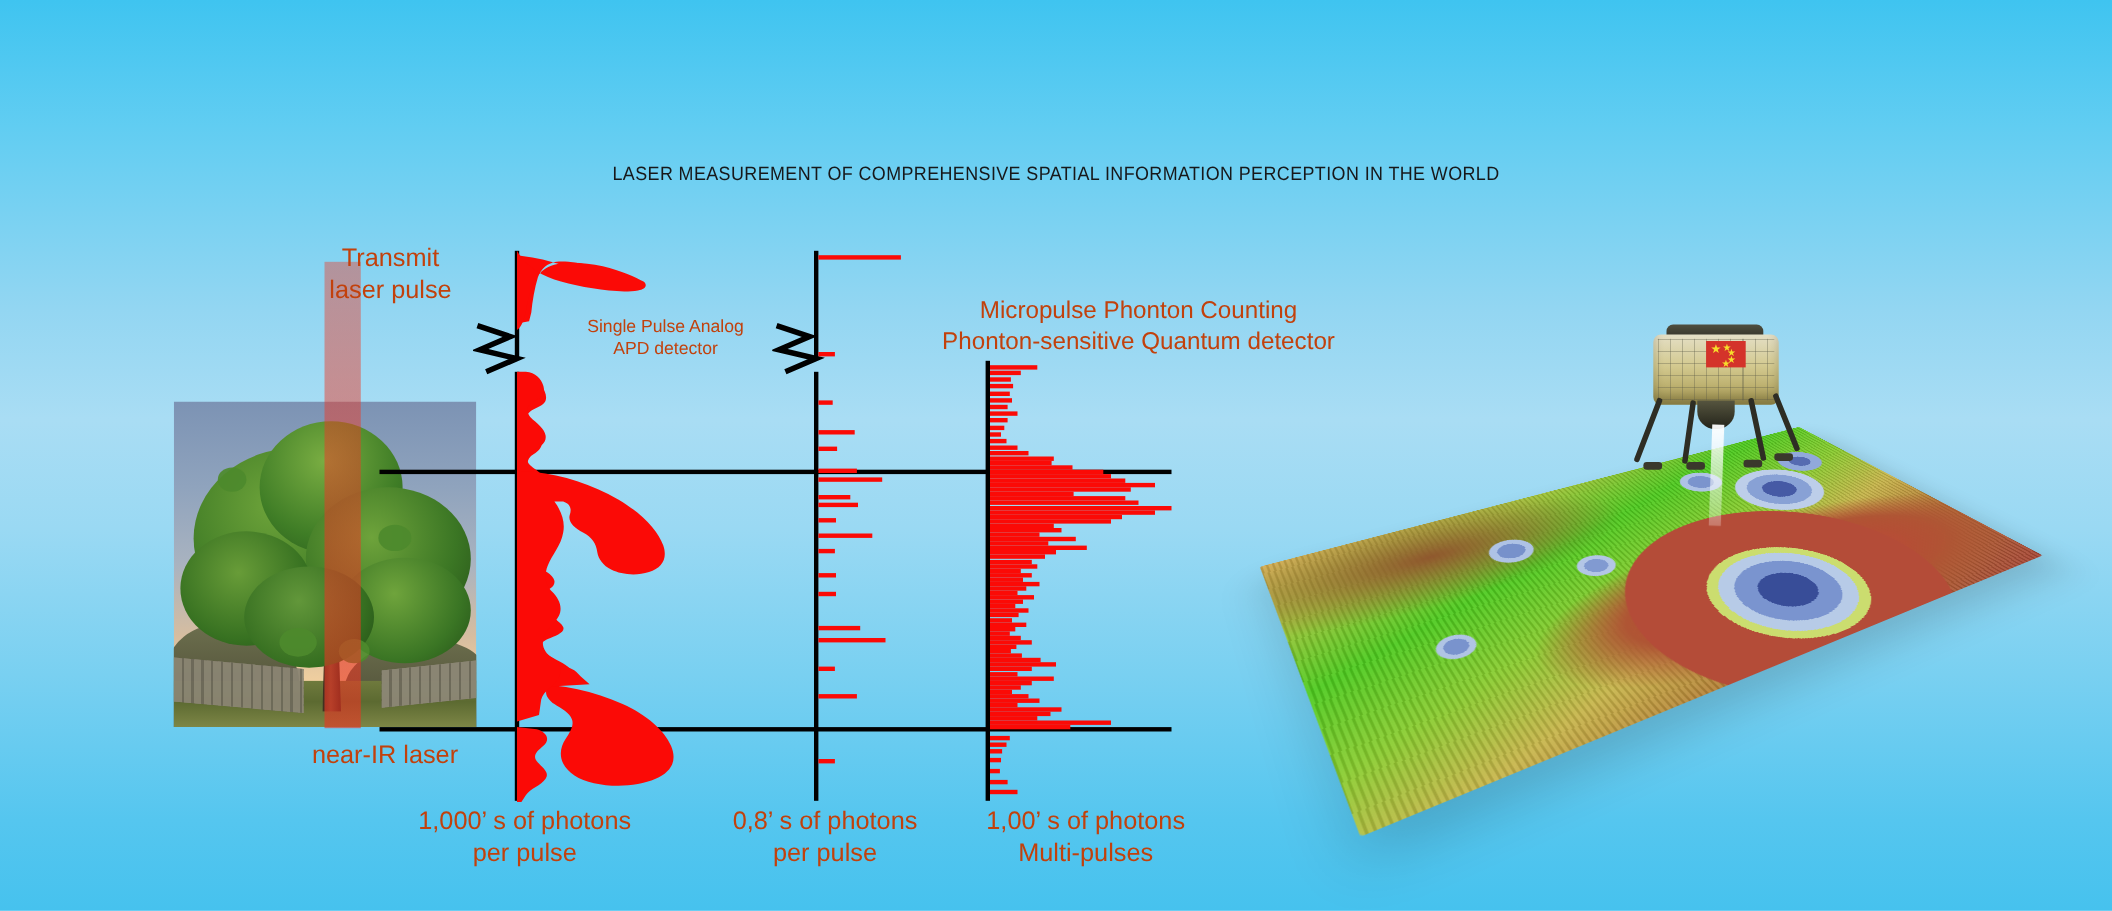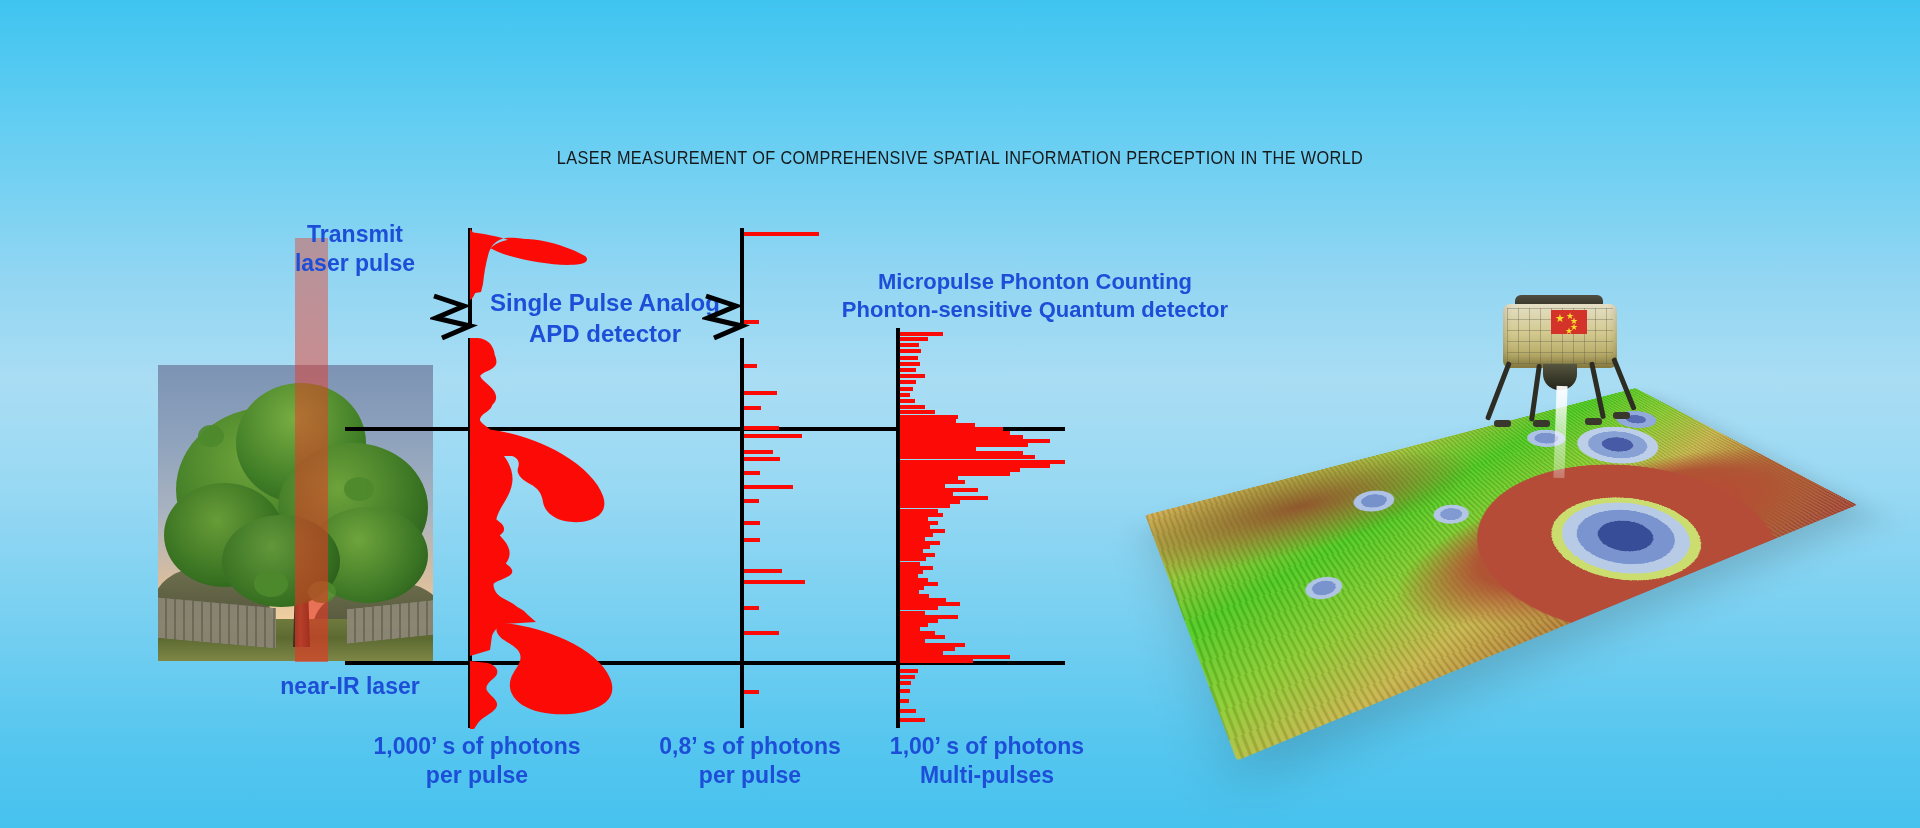--- a/index.html
+++ b/index.html
@@ -18,21 +18,21 @@
     font-family:"DejaVu Sans","Liberation Sans",sans-serif;
   }
   .subtitle{
     position:absolute;left:0;right:0;top:148px;text-align:center;
     font-size:17.5px;color:#17181a;letter-spacing:.4px;
     font-family:"Liberation Sans Narrow","Liberation Sans",sans-serif;
     transform:scaleX(.93);
   }
 
   
-  .lbl{position:absolute;color:#1d4ed8;font-weight:bold;line-height:1.28;text-align:center;white-space:pre-line;}
+  .lbl{position:absolute;color:#c2410c;font-weight:normal;line-height:1.28;text-align:center;white-space:pre-line;}
 
   
   .photo-wrap{position:absolute;left:158px;top:365px;width:275px;height:296px;}
   .photo{position:absolute;inset:0;overflow:hidden;}
   .sky{position:absolute;inset:0;
     background:linear-gradient(180deg,#7c93b4 0%,#8fa3bd 26%,#a9b3c0 50%,#d6bda0 72%,#f0cf9f 86%,#e7c79a 100%);}
   .hillL{position:absolute;left:-6px;bottom:0;width:120px;height:94px;border-radius:60% 80% 0 0;
     background:linear-gradient(180deg,#6d6f4e 0%,#55563c 60%,#3f4030 100%);}
   .hillR{position:absolute;right:-10px;bottom:0;width:130px;height:80px;border-radius:70% 50% 0 0;
     background:linear-gradient(180deg,#6b6d4c 0%,#53543b 70%,#3b3c2d 100%);}
@@ -146,21 +146,21 @@
       <div class="leafdot" style="left:150px;top:216px;width:28px;height:22px"></div>
     </div>
   </div>
   <div class="beam"></div>
 
   <div class="lbl no-sel" style="left:260px;top:220px;width:190px;font-size:23px">Transmit
 laser pulse</div>
 
   <div class="lbl no-sel" style="left:250px;top:672px;width:200px;font-size:23px">near-IR laser</div>
 
-  <div class="lbl no-sel" style="left:470px;top:288px;width:270px;font-size:24px">Single Pulse Analog
+  <div class="lbl no-sel" style="left:470px;top:288px;width:270px;font-size:16px">Single Pulse Analog
 APD detector</div>
 
   <div class="lbl no-sel" style="left:830px;top:268px;width:410px;font-size:22px">Micropulse Phonton Counting
 Phonton-sensitive Quantum detector</div>
 
   <div class="lbl no-sel" style="left:352px;top:732px;width:250px;font-size:23px">1,000’ s of photons
 per pulse</div>
   <div class="lbl no-sel" style="left:632px;top:732px;width:236px;font-size:23px">0,8’ s of photons
 per pulse</div>
   <div class="lbl no-sel" style="left:862px;top:732px;width:250px;font-size:23px">1,00’ s of photons

